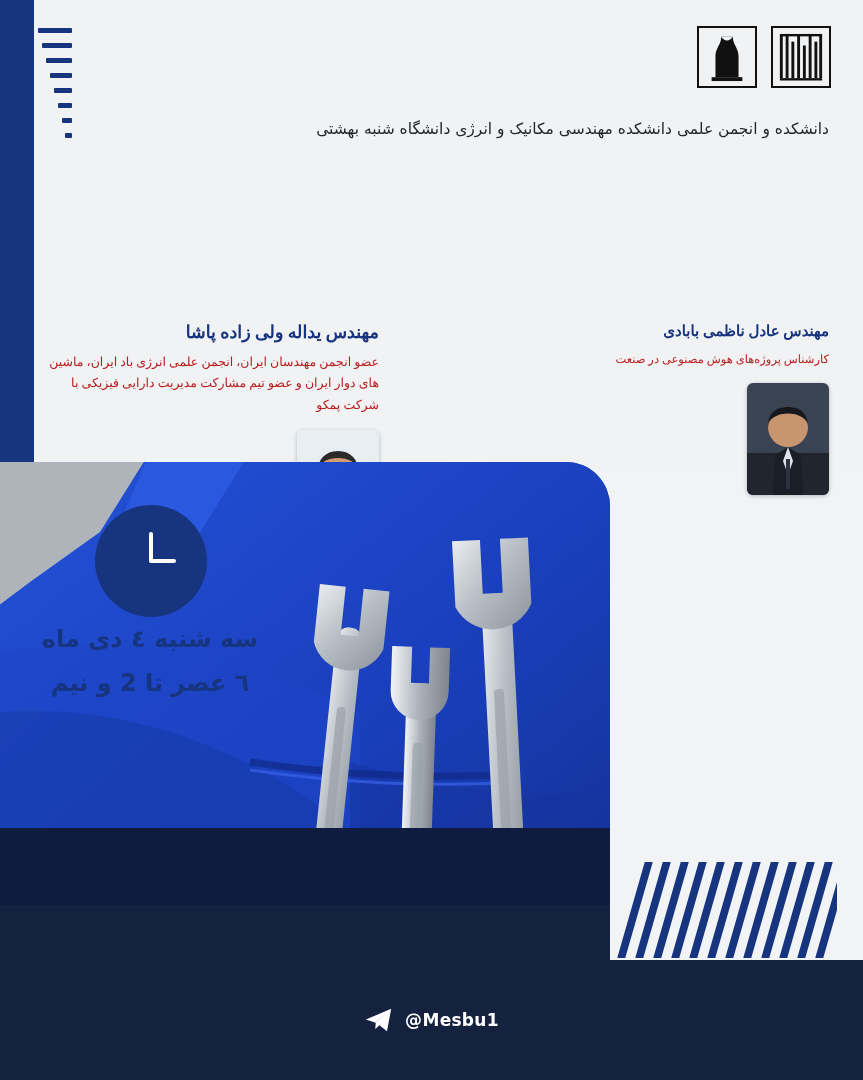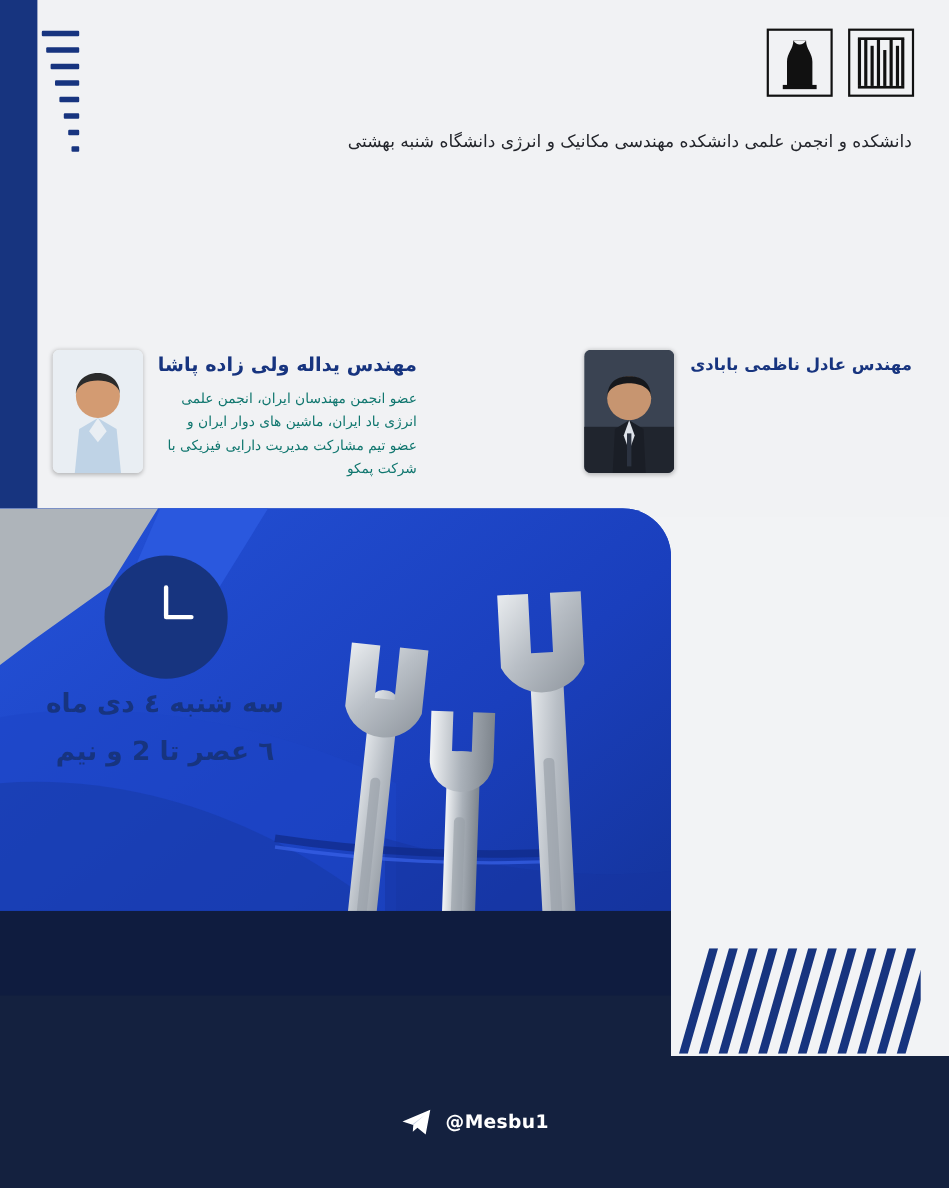--- a/index.html
+++ b/index.html
@@ -92,39 +92,39 @@
   .speakers {
     position: absolute;
     top: 318px; right: 34px;
     width: 800px;
     display: flex;
     flex-direction: row;
     justify-content: flex-start;
     gap: 30px;
     direction: rtl;
   }
-  .speaker { display: flex; gap: 14px; align-items: flex-start; }
+  .speaker { display: flex; flex-direction: column; gap: 14px; align-items: flex-start; font-family: Liberation Serif, serif; }
   .speaker.s1 { width: 420px; }
   .speaker.s2 { width: 330px; }
   .photo {
     width: 82px; height: 112px;
     border-radius: 6px;
     overflow: hidden;
     flex: 0 0 auto;
     box-shadow: 0 1px 4px rgba(0,0,0,.25);
     position: relative;
   }
   .photo svg { display: block; width: 100%; height: 100%; }
   .sp-text { text-align: right; direction: rtl; padding-top: 4px; }
   .sp-name {
     font-size: 15px; font-weight: bold; color: #17347f; margin-bottom: 9px;
     white-space: nowrap;
   }
   .sp-role {
-    font-size: 11.5px; color: #0f766e; line-height: 1.75;
+    font-size: 11.5px; color: #b91c1c; line-height: 1.75;
   }
   .speaker.s2 .sp-name { font-size: 17.5px; }
   .speaker.s2 .sp-role { font-size: 12.5px; line-height: 1.7; }
 
   
   .photo-area {
     position: absolute;
     top: 462px; left: 0;
     width: 610px; height: 500px;
     background: #1b48c4;
@@ -252,20 +252,21 @@
     </div>
 
     <div class="subtitle">دانشکده و انجمن علمی دانشکده مهندسی مکانیک و انرژی دانشگاه شنبه بهشتی</div>
 
 
     <div class="speakers">
 
       <div class="speaker s1">
         <div class="sp-text">
           <div class="sp-name">مهندس عادل ناظمی بابادی</div>
+          <div class="sp-role">کارشناس پروژه‌های هوش مصنوعی در صنعت</div>
         </div>
         <div class="photo">
           <svg viewBox="0 0 82 112" preserveAspectRatio="xMidYMid slice" aria-hidden="true">
             <rect width="82" height="112" fill="#3a4352"></rect>
             <rect y="70" width="82" height="42" fill="#20252e"></rect>
             <circle cx="41" cy="44" r="20" fill="#c79570"></circle>
             <path d="M21 44 C21 26 61 26 61 44 C61 33 56 24 41 24 C26 24 21 33 21 44 Z" fill="#16181c"></path>
             <path d="M41 64 L28 72 L26 112 L56 112 L54 72 Z" fill="#1a1e26"></path>
             <path d="M41 64 L36 78 L41 92 L46 78 Z" fill="#dfe3ea"></path>
             <rect x="39" y="76" width="4" height="30" fill="#2b3240"></rect>

